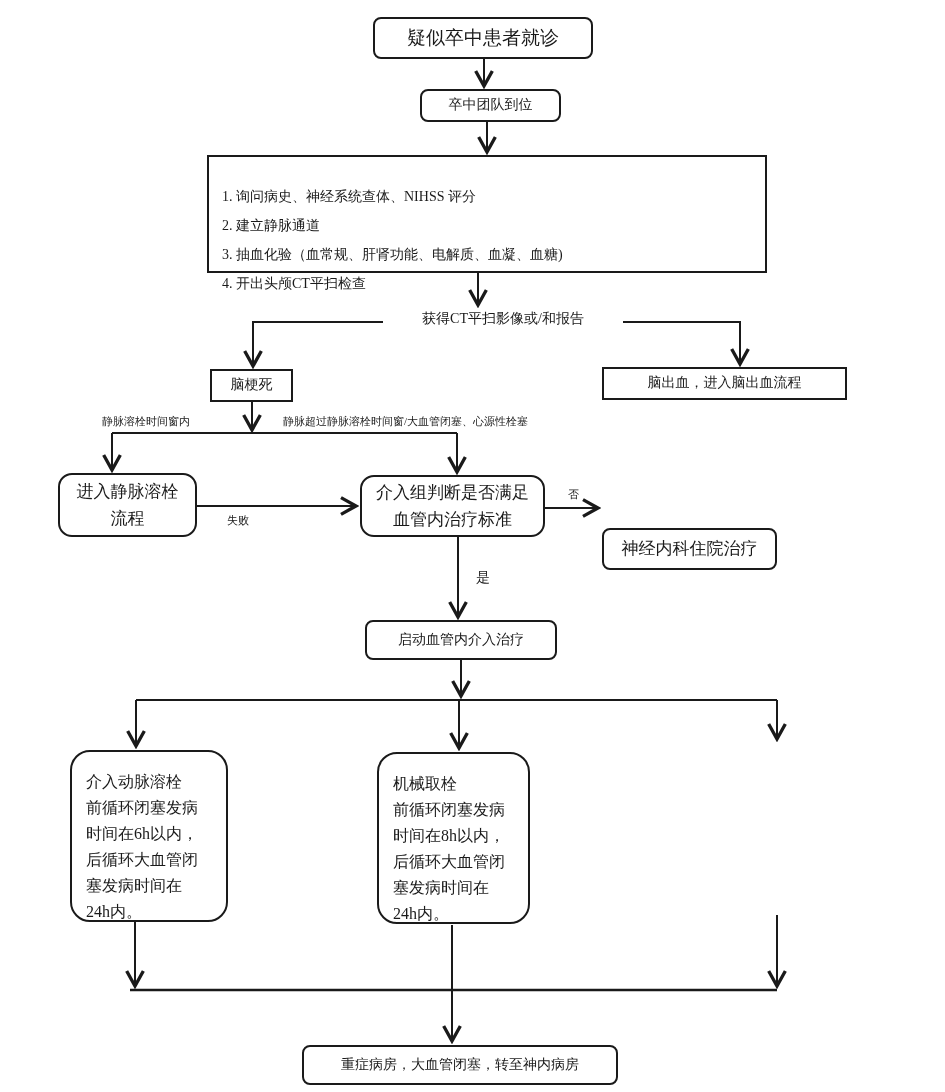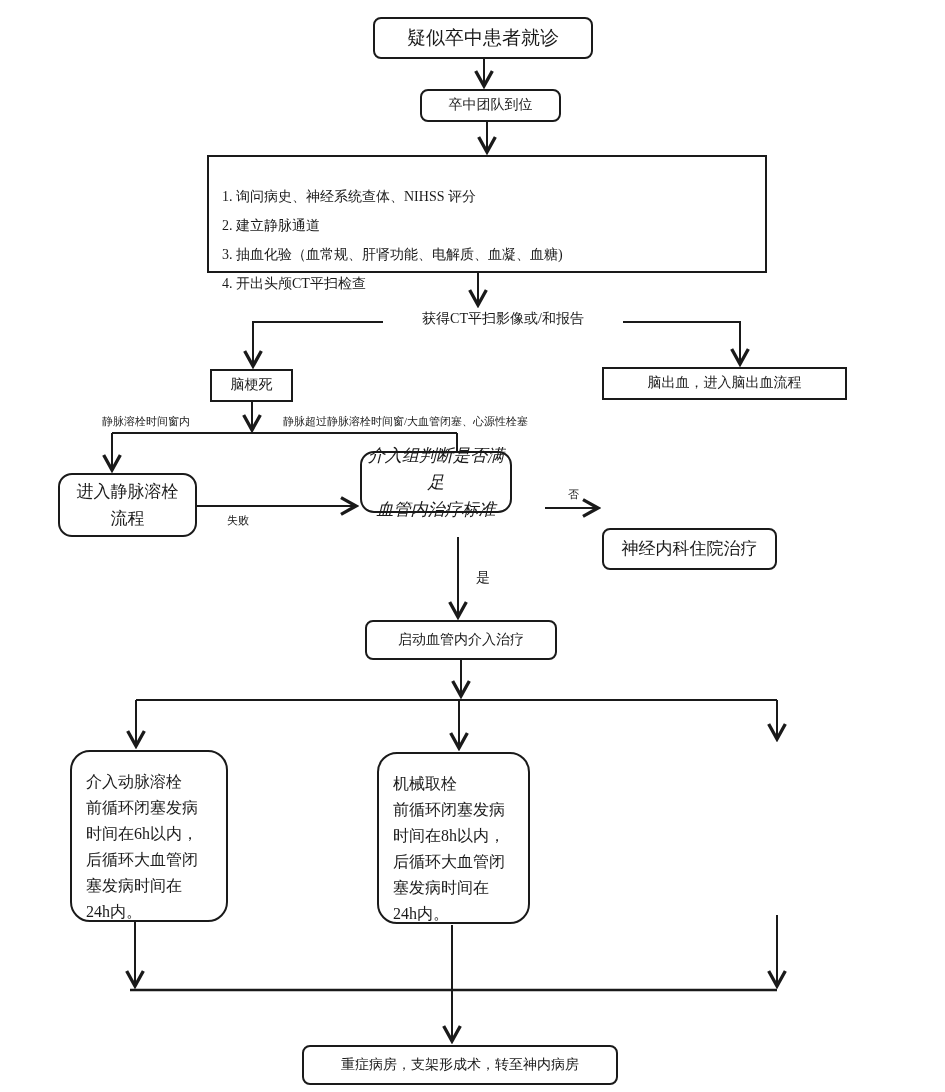--- a/index.html
+++ b/index.html
@@ -112,21 +112,21 @@
 
   <div class="node rect fs18" style="left:602px;top:367px;width:245px;height:33px;">
     <div>脑出血，进入脑出血流程</div>
   </div>
 
   <div class="node r14 fs17" style="left:58px;top:473px;width:139px;height:64px;line-height:27px;">
     <div>进入静脉溶栓</div>
     <div>流程</div>
   </div>
 
-  <div class="node r14 fs17" style="left:360px;top:451px;width:152px;height:62px;line-height:27px;font-style:italic;">
+  <div class="node r14 fs17" style="left:360px;top:475px;width:185px;height:62px;line-height:27px;">
     <div>介入组判断是否满足</div>
     <div>血管内治疗标准</div>
   </div>
 
   <div class="node r8 fs17" style="left:602px;top:512px;width:175px;height:42px;margin-top:16px;">
     <div>神经内科住院治疗</div>
   </div>
 
   <div class="node r8 fs18" style="left:365px;top:620px;width:192px;height:40px;">
     <div>启动血管内介入治疗</div>
@@ -145,21 +145,21 @@
     <div>机械取栓</div>
     <div>前循环闭塞发病</div>
     <div>时间在8h以内，</div>
     <div>后循环大血管闭</div>
     <div>塞发病时间在</div>
     <div>24h内。</div>
   </div>
 
 
   <div class="node r8 fs18" style="left:302px;top:1045px;width:316px;height:40px;">
-    <div>重症病房，支架形成术，转至神内病房</div>
+    <div>重症病房，大血管闭塞，转至神内病房</div>
   </div>
 
   <div class="elabel" style="left:102px;top:414px;">静脉溶栓时间窗内</div>
   <div class="elabel" style="left:283px;top:414px;">静脉超过静脉溶栓时间窗/大血管闭塞、心源性栓塞</div>
   <div class="elabel" style="left:227px;top:513px;">失败</div>
   <div class="elabel" style="left:568px;top:487px;">否</div>
   <div class="elabel" style="left:476px;top:571px;font-size:14px;">是</div>
 
 </div>
 

